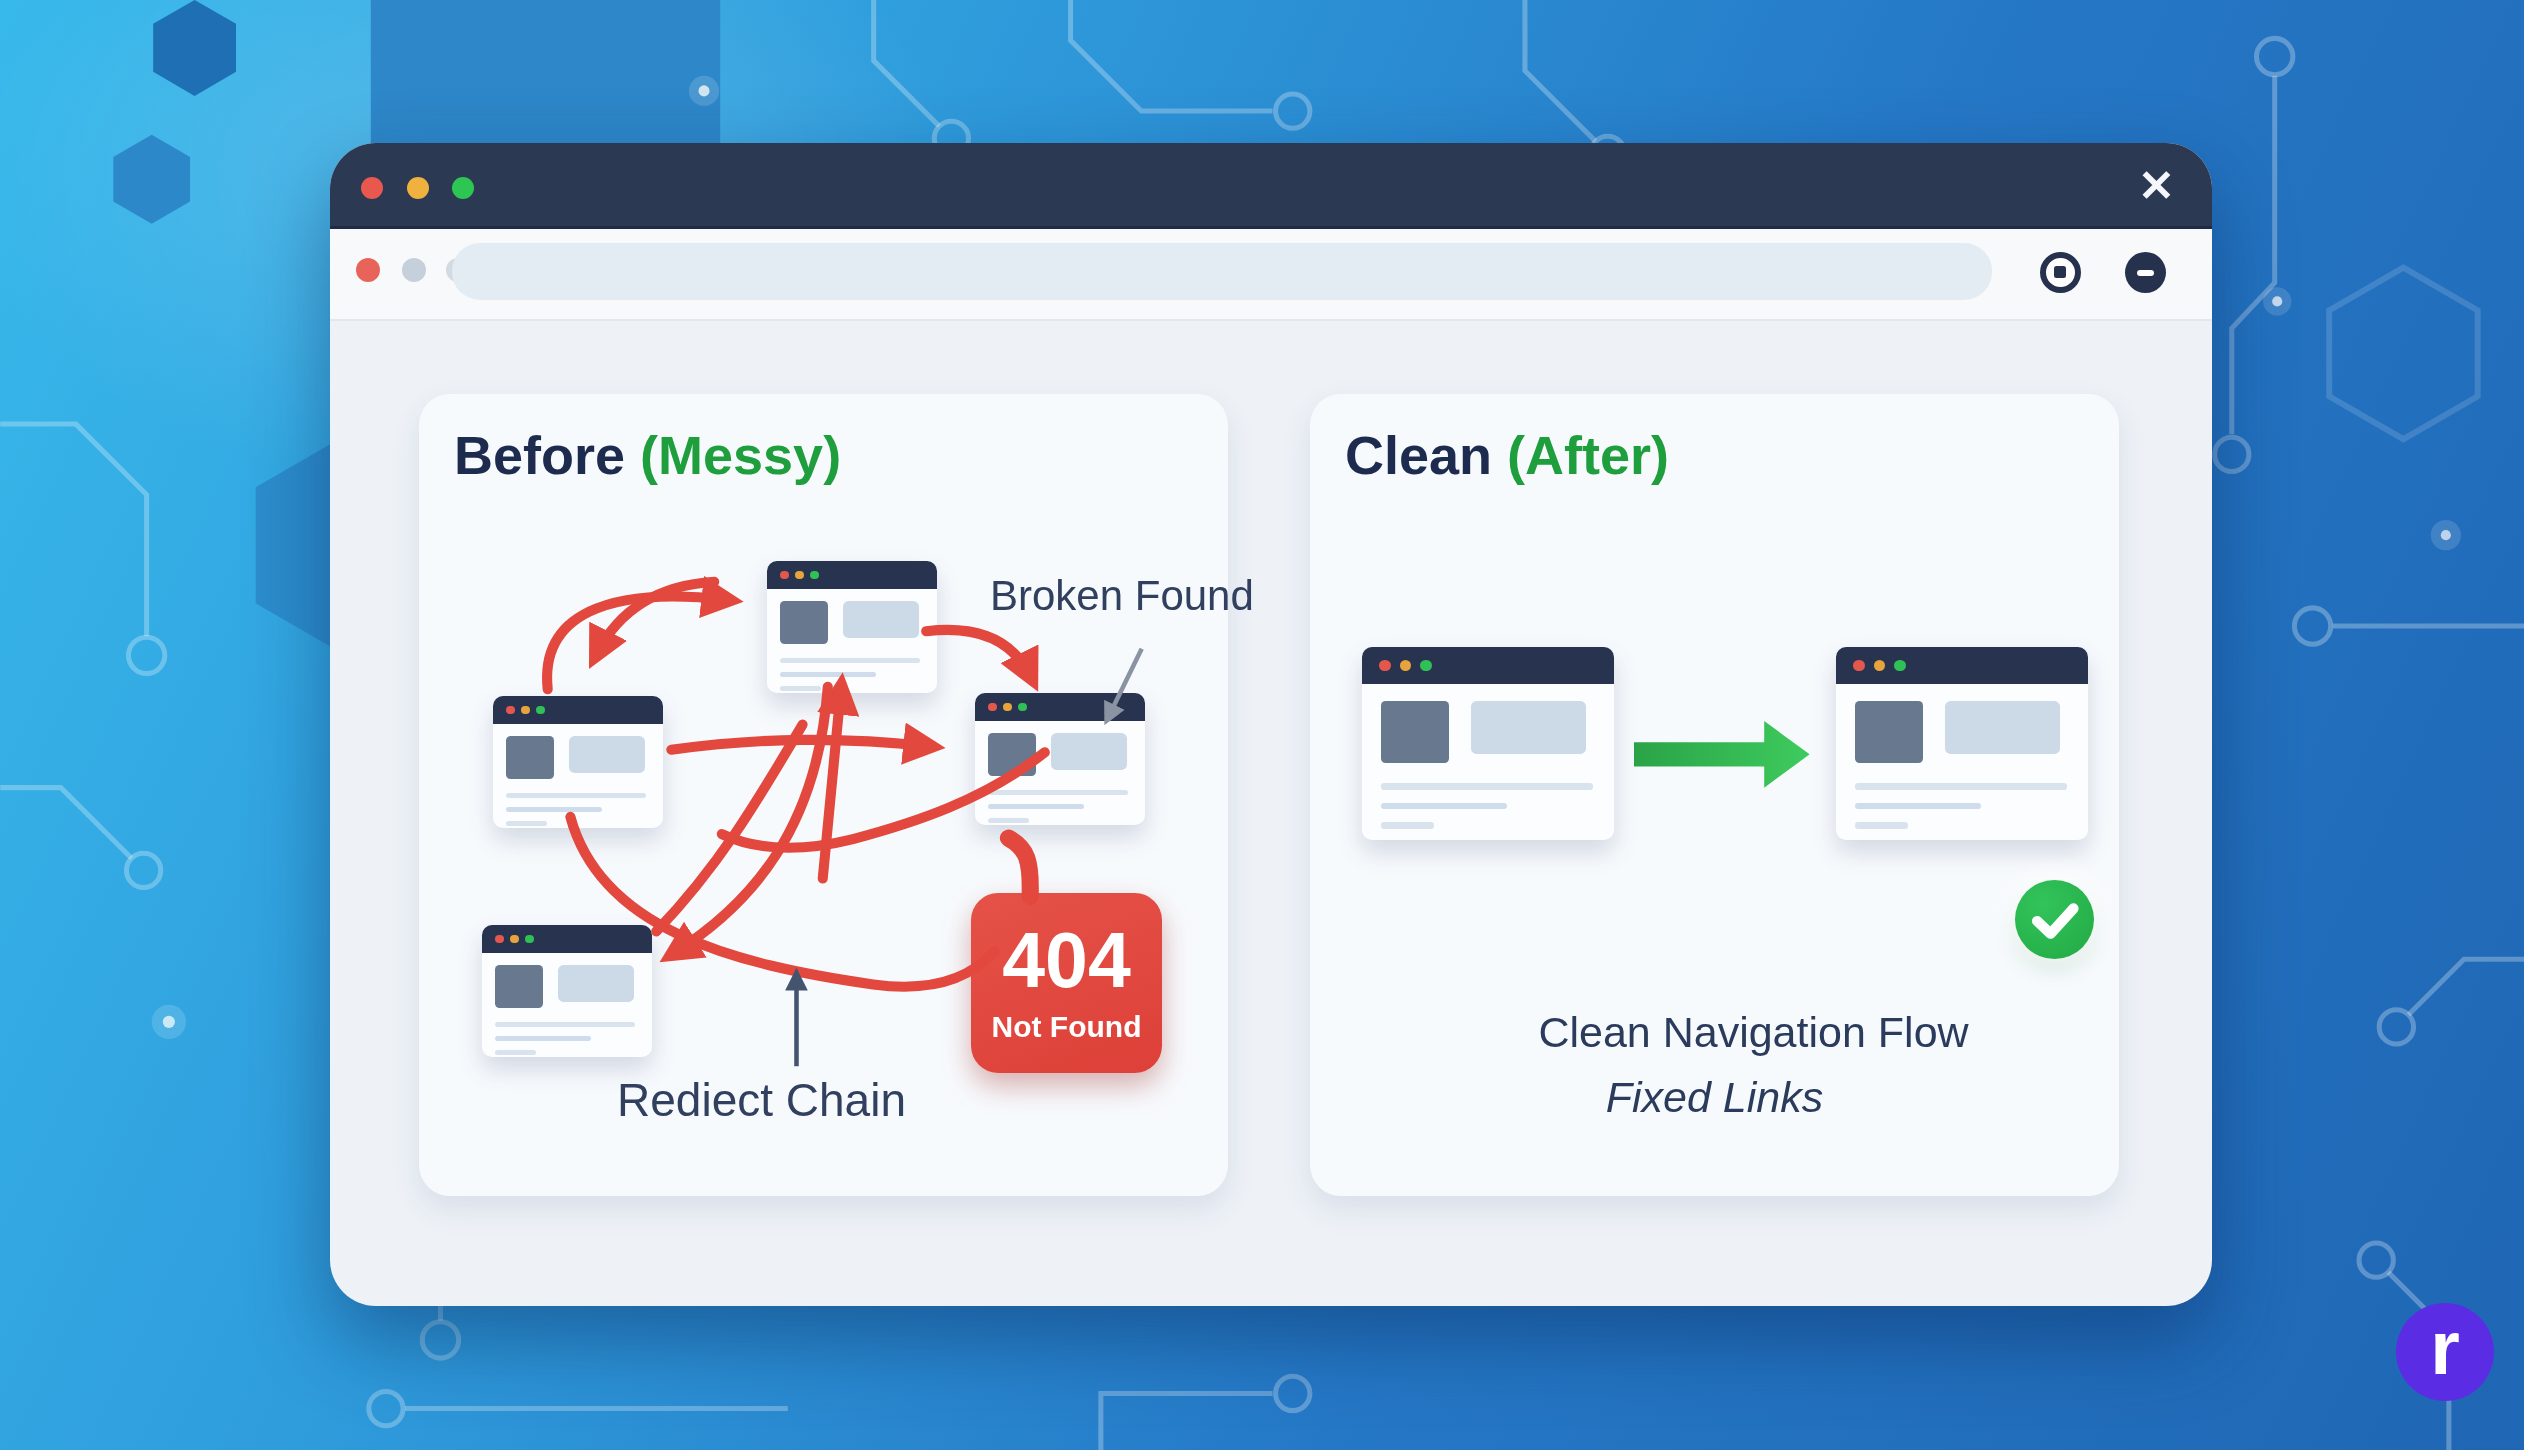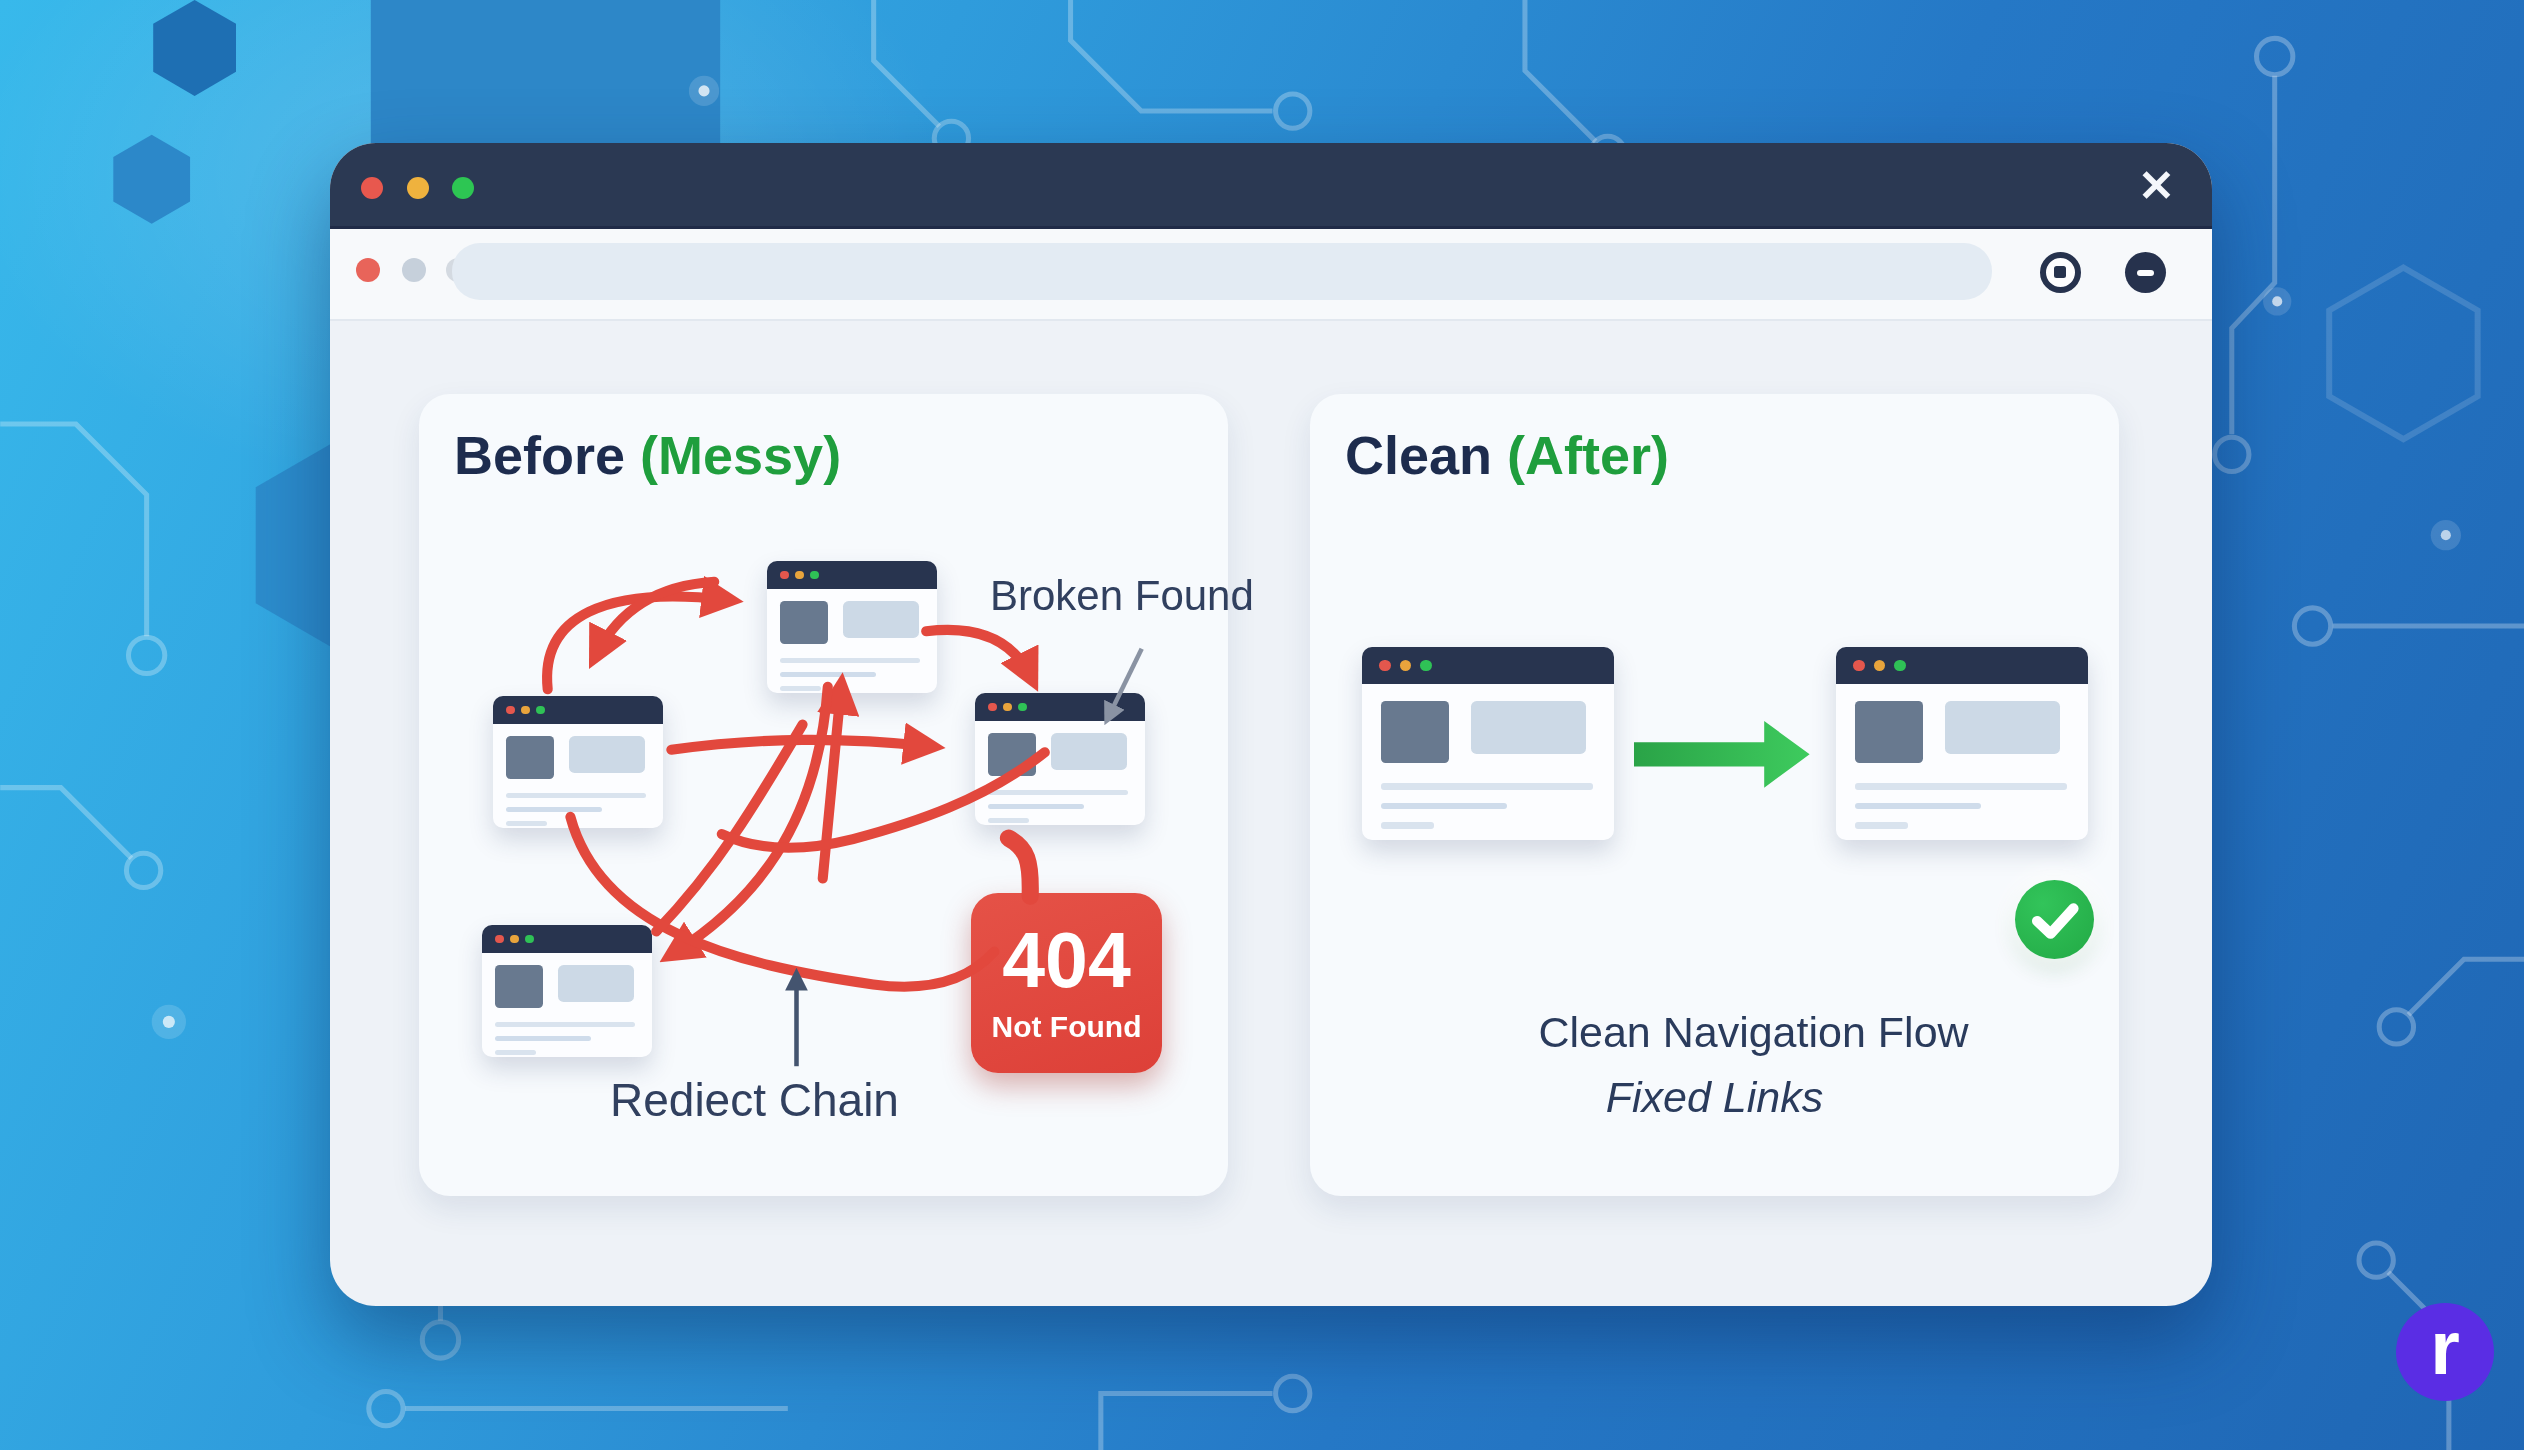--- a/index.html
+++ b/index.html
@@ -67,21 +67,21 @@
   
   .arrows{position:absolute;inset:0;z-index:3;pointer-events:none;}
   .badge404{position:absolute;left:540px;top:499px;width:191px;height:180px;border-radius:27px;z-index:2;
             background:linear-gradient(160deg,#e55247 0%,#dd4038 100%);
             display:flex;flex-direction:column;align-items:center;justify-content:center;
             box-shadow:0 13px 28px rgba(160,40,35,.35);color:#ffffff;margin-left:12px;}
   .badge404 .code{font-size:77px;font-weight:800;line-height:1;}
   .badge404 .msg{font-size:30px;font-weight:700;margin-top:11px;}
   .lbl{position:absolute;z-index:4;color:#31405f;font-weight:500;white-space:nowrap;}
   .lbl.broken{left:571px;top:178px;width:237px;text-align:center;font-size:42px;}
-  .lbl.redirect{left:191px;top:679px;width:303px;font-size:46px;}
+  .lbl.redirect{left:191px;top:679px;width:303px;text-align:center;font-size:46px;}
 
   
   .greenArrow{position:absolute;inset:0;z-index:3;pointer-events:none;}
   .check{position:absolute;left:705px;top:486px;width:79px;height:79px;border-radius:50%;z-index:3;
          background:radial-gradient(circle at 35% 30%,#32c45a,#22a945);
          box-shadow:0 0 21px 8px rgba(255,255,255,.85),0 9px 20px rgba(20,110,55,.25);}
   .caption{position:absolute;left:0;width:100%;text-align:center;color:#2a3b5c;font-size:43px;z-index:4;}
   .caption.c1{top:614px;margin-left:39px;} .caption.c2{top:679px;font-style:italic;}
 
   

